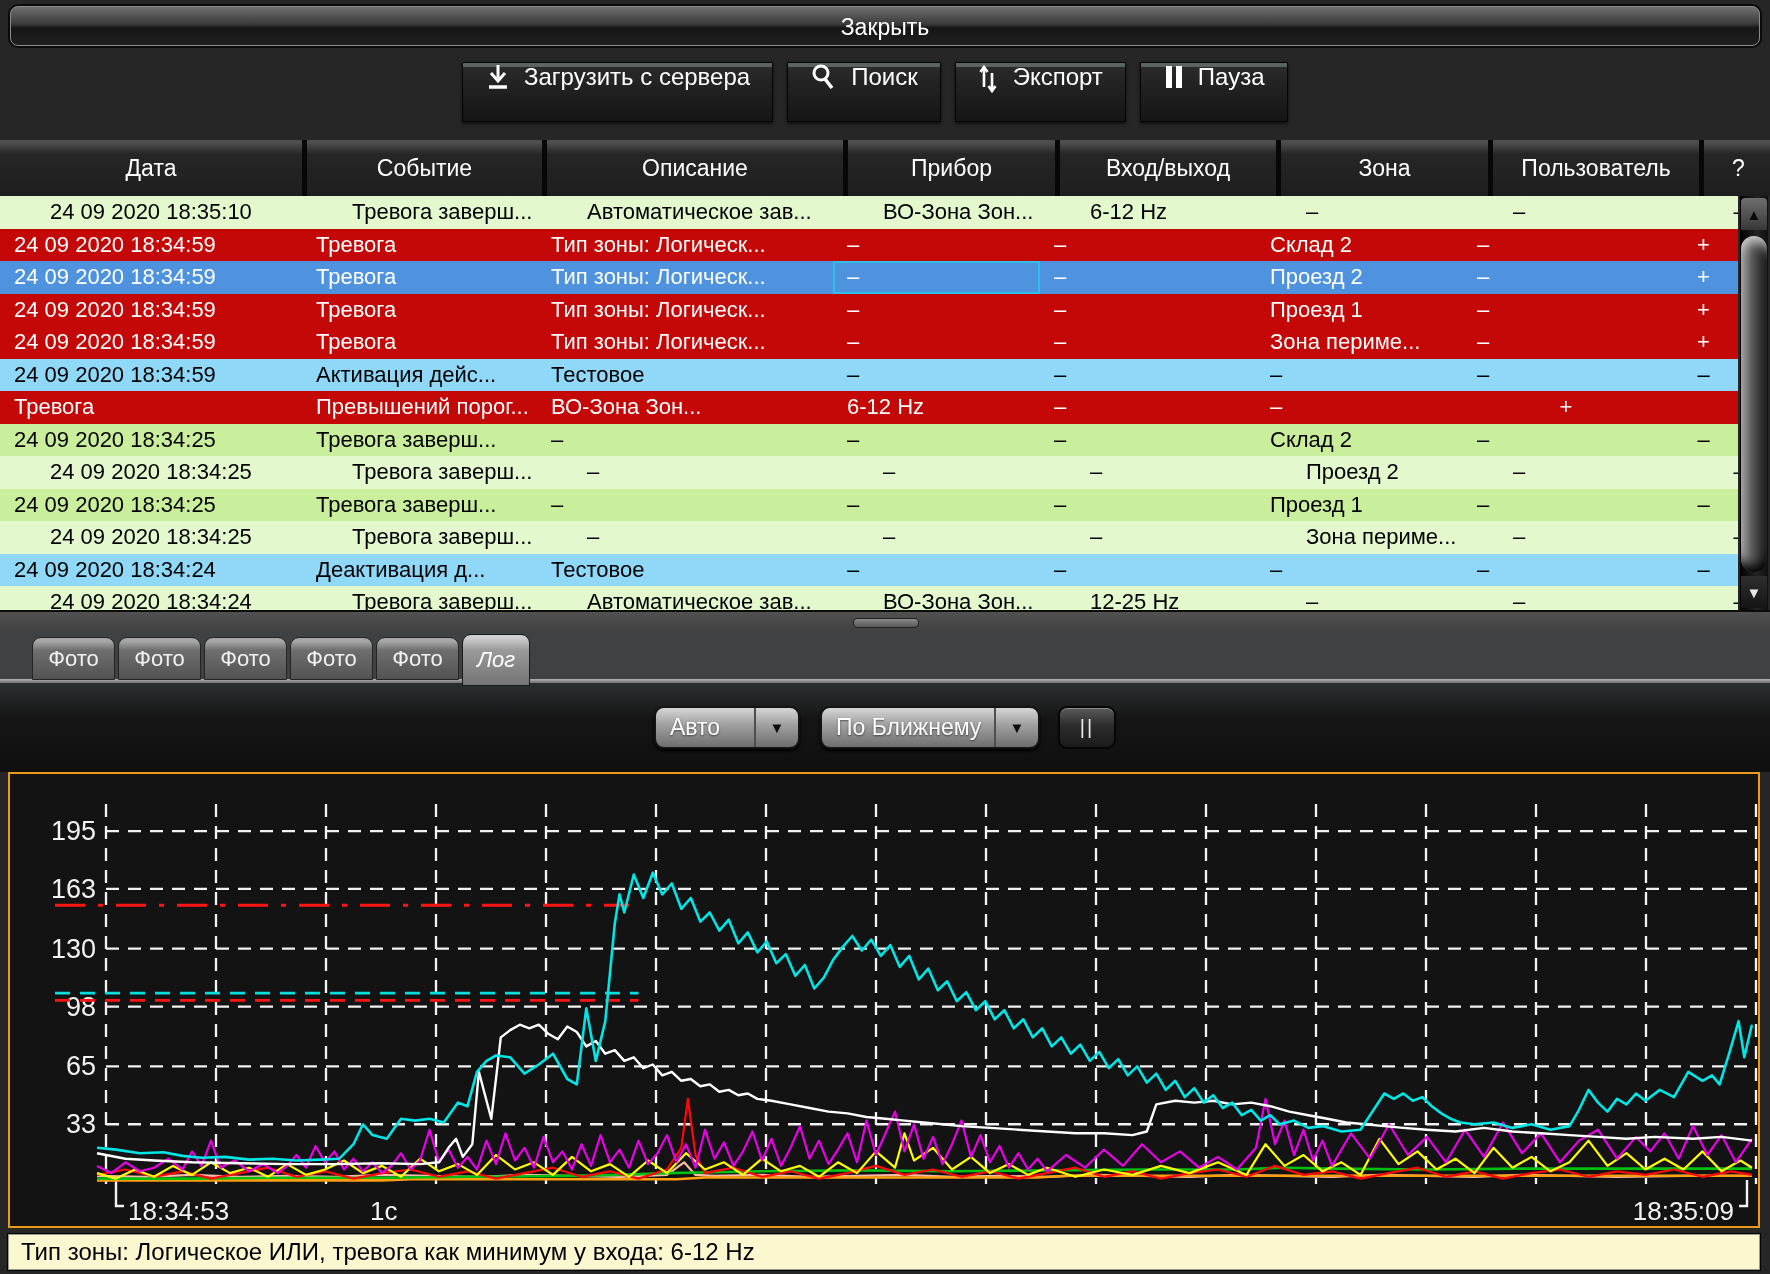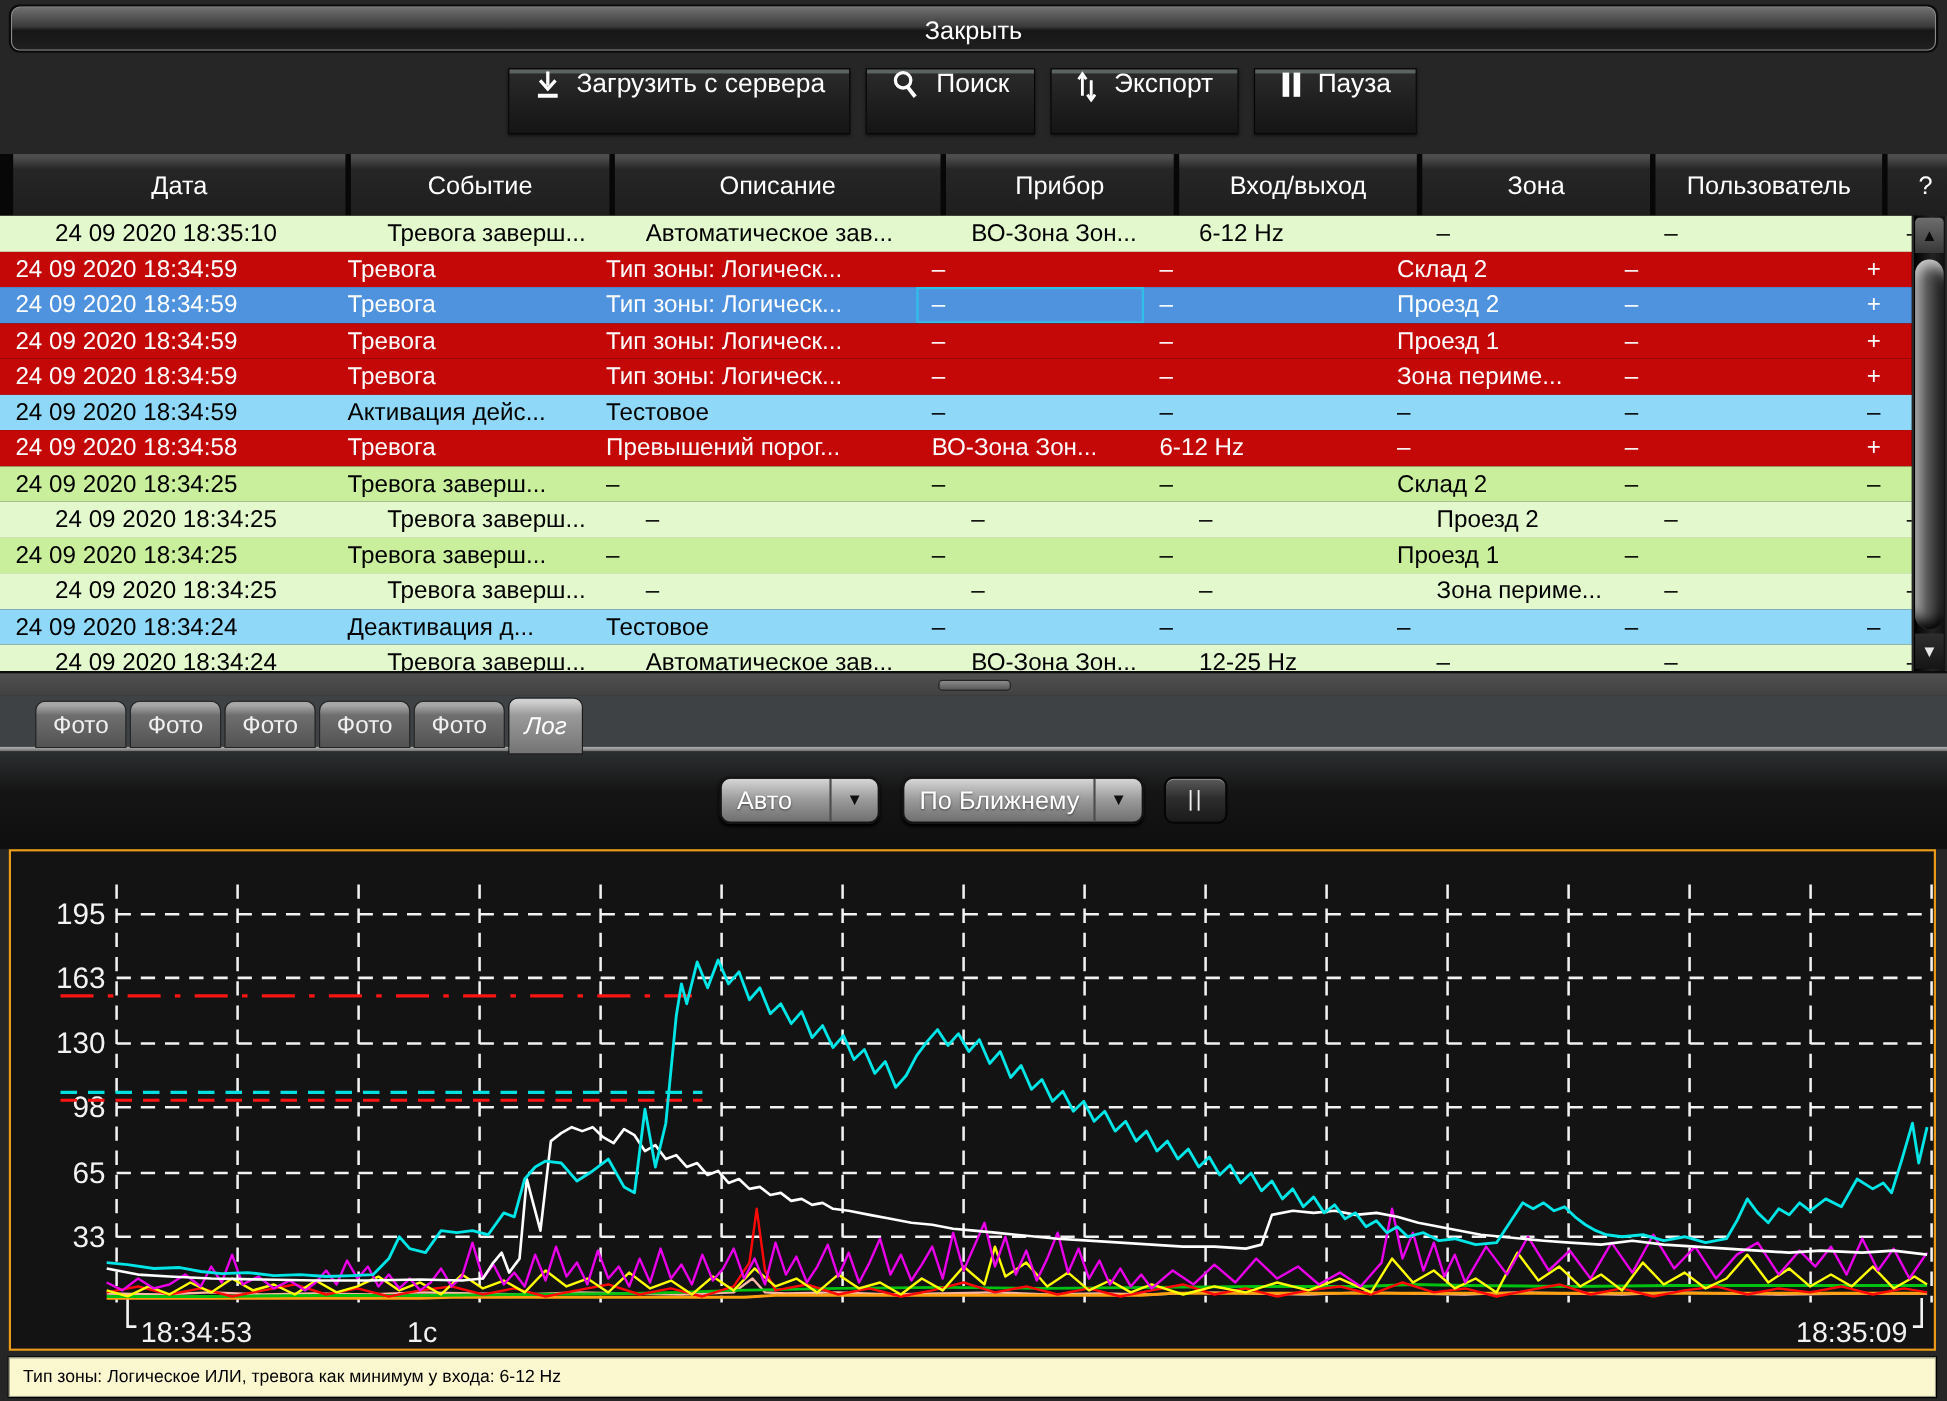--- a/index.html
+++ b/index.html
@@ -115,21 +115,21 @@
     position:absolute;left:8px;top:772px;width:1752px;height:456px;
     border:2px solid #e89a18;box-sizing:border-box;background:#131313;
   }
   #chart{display:block;}
   #chart text{font-family:"Liberation Sans","DejaVu Sans",sans-serif;fill:#f2f2f2;}
   
   #status-bar{
     position:absolute;left:8px;top:1234px;width:1752px;height:36px;
     background:#fbf8cf;border:1px solid #9c9c8a;box-sizing:border-box;
     box-shadow:0 0 0 1px #000;
-    color:#000;font-size:16px;line-height:33px;padding-left:12px;white-space:nowrap;
+    color:#000;font-size:24px;line-height:33px;padding-left:12px;white-space:nowrap;
   }
 </style>
 </head>
 <body>
 
 <div id="app">
 
   <button id="close-bar">Закрыть</button>
 
   <div id="toolbar">
@@ -167,21 +167,21 @@
       <span>
         <svg width="22" height="28" viewBox="0 0 22 28">
           <rect x="3" y="3" width="6" height="22" fill="#fff"></rect>
           <rect x="13" y="3" width="6" height="22" fill="#fff"></rect>
         </svg>
       </span>
       <span>Пауза</span>
     </button>
   </div>
 
-  <div id="table-header" style="grid-template-columns: 302px 235px 296px 207px 216px 207px 206px 69px; padding-left: 12px;">
+  <div id="table-header" style="grid-template-columns: 302px 235px 296px 207px 216px 207px 206px 69px;">
       <div class="hcell">Дата</div>
       <div class="hcell">Событие</div>
       <div class="hcell">Описание</div>
       <div class="hcell">Прибор</div>
       <div class="hcell">Вход/выход</div>
       <div class="hcell">Зона</div>
       <div class="hcell">Пользователь</div>
       <div class="hcell">?</div>
     </div>
   <div id="table-body">
@@ -239,21 +239,20 @@
         <div class="tcell">24 09 2020 18:34:59</div>
         <div class="tcell">Активация дейс...</div>
         <div class="tcell">Тестовое</div>
         <div class="tcell">–</div>
         <div class="tcell">–</div>
         <div class="tcell">–</div>
         <div class="tcell">–</div>
         <div class="tcell qcol">–</div>
       </div>
       <div class="trow red" style="grid-template-columns: 302px 235px 296px 207px 216px 207px 206px 69px;">
-        <div class="tcell">24 09 2020 18:34:58</div>
         <div class="tcell">Тревога</div>
         <div class="tcell">Превышений порог...</div>
         <div class="tcell">ВО-Зона Зон...</div>
         <div class="tcell">6-12 Hz</div>
         <div class="tcell">–</div>
         <div class="tcell">–</div>
         <div class="tcell qcol">+</div>
       </div>
       <div class="trow green_dark" style="grid-template-columns: 302px 235px 296px 207px 216px 207px 206px 69px;">
         <div class="tcell">24 09 2020 18:34:25</div>

